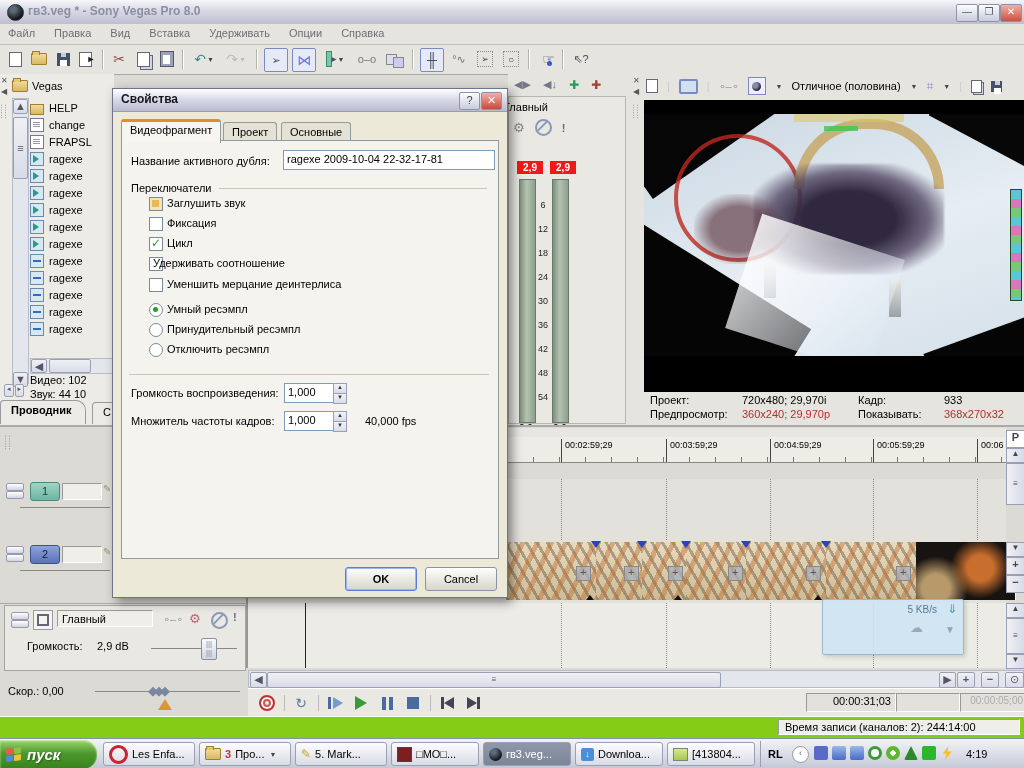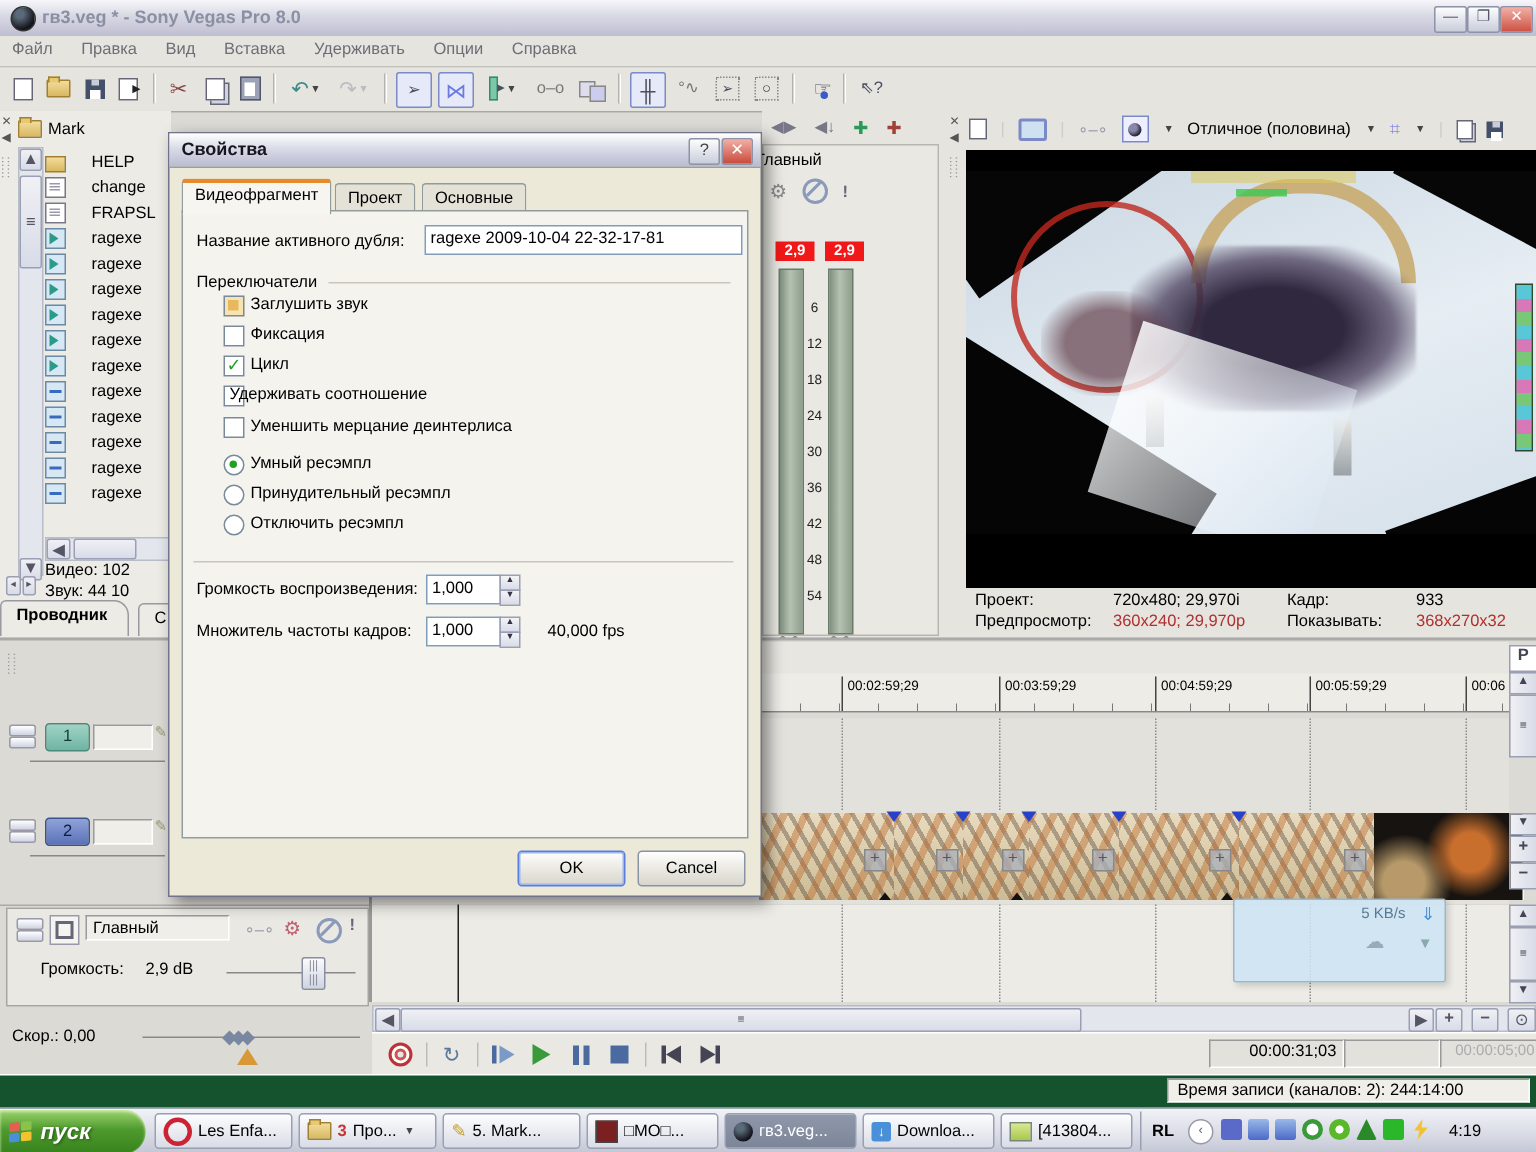--- a/index.html
+++ b/index.html
@@ -30,21 +30,21 @@
   .page-ic{width:11px;height:13px;background:#fff;border:1px solid #667;}
   .folder-ic{width:14px;height:10px;background:linear-gradient(#F2DC9C,#D8B860);border:1px solid #A08030;border-radius:1px;position:relative;}
   .folder-ic:before{content:"";position:absolute;left:0;top:-3px;width:6px;height:3px;background:#E8C870;border:1px solid #A08030;border-bottom:none;}
   .floppy-ic{width:13px;height:13px;background:#44506a;position:relative;}
   .floppy-ic:before{content:"";position:absolute;left:3px;top:7px;width:7px;height:6px;background:#fff;}
   .floppy-ic:after{content:"";position:absolute;left:4px;top:0;width:5px;height:4px;background:#c8ccd8;}
   
   .panel{background:#ECEBE6;}
   .inset{border:1px solid #9a98a0;border-right-color:#fff;border-bottom-color:#fff;background:#EFEEE9;}
   
-  .frow{position:absolute;left:0;width:82px;height:16px;display:flex;align-items:center;gap:17px;}
+  .frow{position:absolute;left:0;width:82px;height:16px;display:flex;align-items:center;gap:5px;}
   .fname{white-space:nowrap;overflow:hidden;}
   .fic{width:12px;height:12px;flex:0 0 12px;position:relative;}
   .fic-folder{background:linear-gradient(#F2DC9C,#D8B860);border:1px solid #A08030;height:9px;margin-top:2px;}
   .fic-doc{background:#fff;border:1px solid #778;}
   .fic-doc:before{content:"";position:absolute;left:2px;top:3px;width:7px;height:1px;background:#99a;box-shadow:0 2px 0 #99a,0 4px 0 #99a;}
   .fic-video{background:#D6E8F4;border:1px solid #6a8aa8;}
   .fic-video:before{content:"";position:absolute;left:2px;top:2px;border-left:6px solid #2a9a8a;border-top:4px solid transparent;border-bottom:4px solid transparent;}
   .fic-audio{background:#D6E8F4;border:1px solid #6a8aa8;}
   .fic-audio:before{content:"";position:absolute;left:2px;top:5px;width:8px;height:2px;background:#3a6ac0;box-shadow:2px -3px 0 -1px #3a6ac0;}
   .sbh{background:linear-gradient(#F0F0F4,#D8DCE8);border:1px solid #9aa0b4;border-radius:2px;text-align:center;color:#556;}
@@ -71,21 +71,21 @@
   .cb.mixed:before{content:"";position:absolute;left:2px;top:2px;width:7px;height:7px;background:#E8B85C;}
   .cb.on:before{content:"✓";position:absolute;left:1px;top:-2px;color:#21A121;font-weight:bold;font-size:12px;}
   .rb{position:absolute;width:12px;height:12px;border-radius:50%;background:#fff;border:1px solid #7a8a9a;}
   .rb.on:before{content:"";position:absolute;left:3px;top:3px;width:5px;height:5px;border-radius:50%;background:#21A121;}
   .dlbl{position:absolute;color:#000;}
   .dinput{position:absolute;background:#fff;border:1px solid #7F9DB9;padding:2px 3px;font-size:11px;}
   .spin{position:absolute;width:12px;height:9px;background:linear-gradient(#F4F4F6,#D8DCE8);border:1px solid #9aa0b4;
     text-align:center;line-height:7px;font-size:6px;color:#334;}
   .xpbtn{position:absolute;width:70px;height:22px;border:1px solid #8a93a4;border-radius:3px;
     background:linear-gradient(#FFFFFF,#ECEBE5 45%,#D8D6CC);text-align:center;line-height:22px;}
-  .xpbtn.focus{border:1px solid #5A7EDC;box-shadow:0 0 0 1px #9cb6ee inset;}
+  .xpbtn.focus{border:1px solid #5A7EDC;box-shadow:0 0 0 1px #9cb6ee inset;font-weight:bold;}
   
   .vdot{position:absolute;width:1px;border-left:1px dotted #8a8a8a;}
   .clipseg{position:absolute;top:0;height:58px;border-right:1px solid #f8f6f0;
     background:repeating-linear-gradient(115deg,rgba(190,110,50,.45) 0 5px,rgba(0,0,0,0) 5px 13px),
       repeating-linear-gradient(60deg,rgba(70,50,40,.35) 0 3px,rgba(0,0,0,0) 3px 9px),
       linear-gradient(#e8dbbE,#cdbb95);}
   .clipseg.dark{background:radial-gradient(circle at 65% 45%,#c96f2e 0 18%,rgba(201,111,46,0) 42%),
       radial-gradient(circle at 20% 80%,#b89a6a 0 15%,rgba(0,0,0,0) 35%),#171310;}
   .bluemark{position:absolute;top:-1px;width:0;height:0;border-left:5px solid transparent;border-right:5px solid transparent;border-top:7px solid #2742c8;}
   .panic{position:absolute;top:24px;width:13px;height:13px;background:rgba(170,176,188,.75);border:1px solid #888;}
@@ -222,21 +222,21 @@
       </div>
   </div>
 
   <div class="abs panel" style="left:0;top:74px;width:114px;height:351px">
     <div class="abs" style="left:1px;top:2px;width:9px;height:9px;font-size:8px;color:#555">✕</div>
     <div class="abs" style="left:1px;top:13px;width:9px;height:9px;font-size:8px;color:#555">◀</div>
     <div class="abs dotgrip" style="left:2px;top:30px">::::::</div>
 
     <div class="abs" style="left:12px;top:3px;width:100px;height:17px;display:flex;align-items:center;gap:4px">
       <div class="folder-ic"></div>
-      <span>Mark</span>
+      <span>Vegas</span>
     </div>
 
     <div class="abs" style="left:12px;top:24px;width:15px;height:284px;background:#E4E6EE;border:1px solid #b8bcc8">
       <div class="sbh" style="height:13px">▲</div>
       <div class="sbh" style="height:60px;margin-top:3px;display:flex;align-items:center;justify-content:center">≡</div>
       <div class="sbh" style="height:13px;margin-top:193px">▼</div>
     </div>
 
     <div class="abs" style="left:30px;top:24px;width:84px;height:284px;overflow:hidden">
       <div class="frow" style="top:2px">
@@ -444,21 +444,21 @@
     </div>
 
     <div class="abs" style="left:8px;top:258px">Скор.: 0,00</div>
     <div class="abs" style="left:95px;top:264px;width:145px;height:1px;background:#888"></div>
     <div class="abs" style="left:148px;top:256px;color:#7a87a0;font-size:13px;letter-spacing:-4px">◆◆◆</div>
     <div class="abs" style="left:158px;top:272px;width:0;height:0;border-left:7px solid transparent;border-right:7px solid transparent;border-bottom:11px solid #d89838"></div>
 
     <div class="abs" style="left:246px;top:0;width:2px;height:241px;background:#999"></div>
 
     <div class="abs" style="left:248px;top:1px;width:758px;height:26px;background:#E7E6E1;border-bottom:1px solid #b8b6b0"></div>
-    <div class="abs" style="left:248px;top:22px;width:758px;height:25px;background:#EDECE7;border-bottom:1px solid #888;overflow:hidden">
+    <div class="abs" style="left:248px;top:10px;width:758px;height:25px;background:#EDECE7;border-bottom:1px solid #888;overflow:hidden">
       <div class="abs" style="left:0;bottom:0;width:758px;height:5px;background:repeating-linear-gradient(90deg,rgba(0,0,0,0) 0 25px,#777 25px 26px)"></div>
       <div class="abs" style="left:313px;top:2px;width:1px;height:23px;background:#444"></div>
       <div class="abs" style="left:317px;top:3px;font-size:9px">00:02:59;29</div>
       <div class="abs" style="left:418px;top:2px;width:1px;height:23px;background:#444"></div>
       <div class="abs" style="left:422px;top:3px;font-size:9px">00:03:59;29</div>
       <div class="abs" style="left:522px;top:2px;width:1px;height:23px;background:#444"></div>
       <div class="abs" style="left:526px;top:3px;font-size:9px">00:04:59;29</div>
       <div class="abs" style="left:625px;top:2px;width:1px;height:23px;background:#444"></div>
       <div class="abs" style="left:629px;top:3px;font-size:9px">00:05:59;29</div>
       <div class="abs" style="left:729px;top:2px;width:1px;height:23px;background:#444"></div>
@@ -569,21 +569,21 @@
       </div>
     <div class="tico" style="left:214px">
         <div style="width:0;height:0;border-left:10px solid #445;border-top:6px solid transparent;border-bottom:6px solid transparent"></div>
         <div style="width:3px;height:12px;background:#445"></div>
       </div>
     <div class="timebox" style="left:558px;width:84px">00:00:31;03</div>
     <div class="timebox" style="left:648px;width:58px"></div>
     <div class="timebox" style="left:712px;width:62px;color:#aaa;font-size:10px">00:00:05;00</div>
   </div>
 
-  <div class="abs" style="left:0;top:716px;width:1024px;height:22px;background:#14532d;border-top:1px solid #fff">
+  <div class="abs" style="left:0;top:716px;width:1024px;height:22px;background:#84cc16;border-top:1px solid #fff">
     <div class="abs inset" style="left:778px;top:2px;width:242px;height:16px;padding:1px 0 0 6px;box-sizing:border-box;background:#EFEEE9">Время записи (каналов: 2): 244:14:00</div>
   </div>
 
   <div class="abs dialog">
     <div class="abs dtitle">
       <span class="abs dtext">Свойства</span>
       <span class="abs dbtn" style="left:346px">?</span>
       <span class="abs dbtn close" style="left:368px">✕</span>
     </div>
     <div class="dtab active" style="left:8px;top:30px"><span>Видеофрагмент</span></div>

